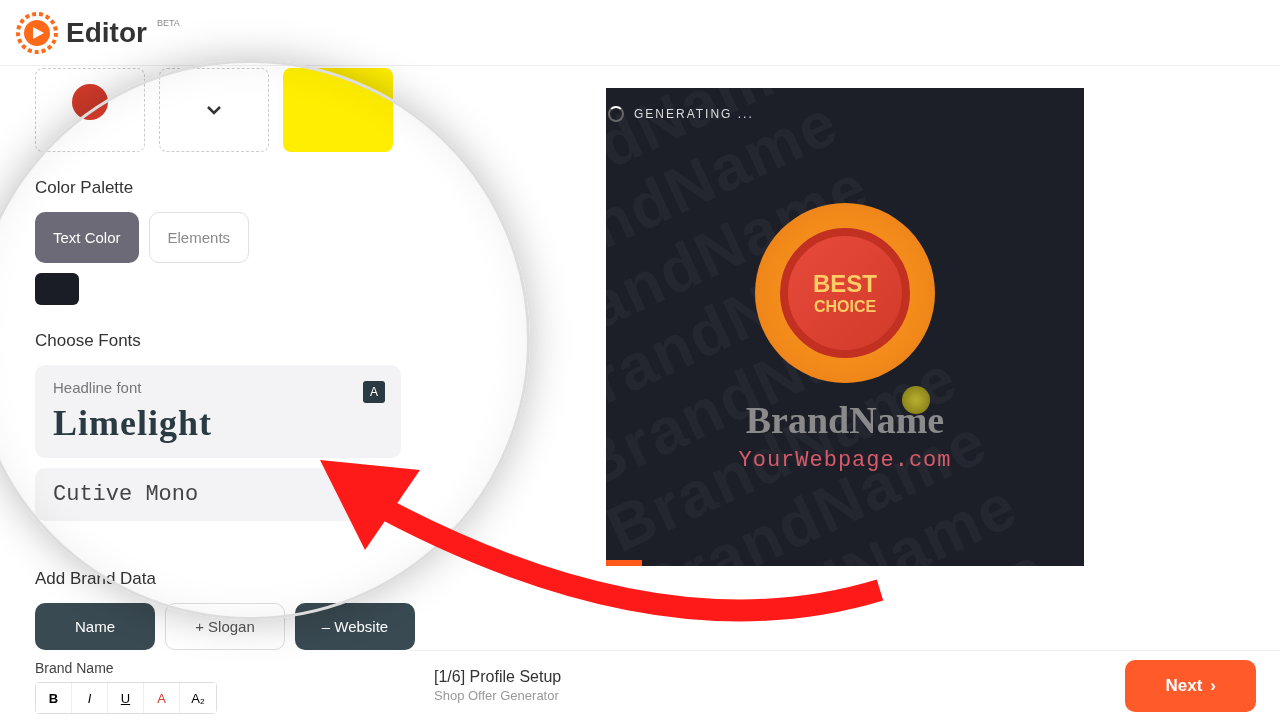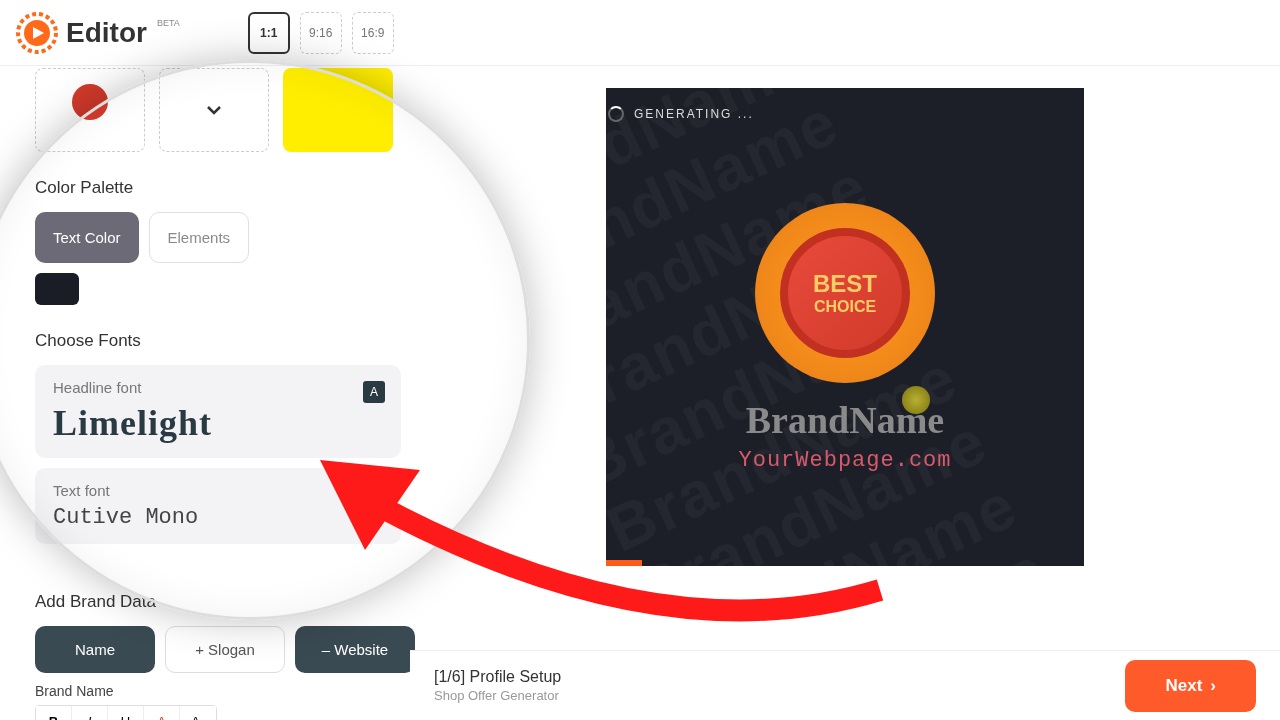--- a/index.html
+++ b/index.html
@@ -74,25 +74,20 @@
 <div class="topbar">
   <div class="logo">
     <svg class="logo-icon" viewBox="0 0 42 42">
       <circle cx="21" cy="21" r="19" fill="none" stroke="#ff6a1a" stroke-width="4" stroke-dasharray="4 3"></circle>
       <circle cx="21" cy="21" r="13" fill="#ff6a1a"></circle>
       <path d="M17 15 L28 21 L17 27 Z" fill="#fff"></path>
     </svg>
     <span class="logo-text">Editor</span>
     <span class="beta">BETA</span>
   </div>
-  <div class="aspect-group">
-    <button class="aspect-btn active">1:1</button>
-    <button class="aspect-btn">9:16</button>
-    <button class="aspect-btn">16:9</button>
-  </div>
 </div>
 
 <div class="sidebar">
   <div class="thumb-row">
     <div class="thumb">
       <svg width="56" height="56" viewBox="0 0 56 56">
           <circle cx="28" cy="20" r="18" fill="#d13a2a"></circle>
           <path d="M10 20 Q28 44 46 20" fill="#d13a2a"></path>
         </svg>
     </div>
@@ -113,21 +108,20 @@
     <div class="swatch"></div>
   </div>
 
   <div class="section-title">Choose Fonts</div>
   <div class="font-card">
     <div class="font-label">Headline font</div>
     <div class="font-headline">Limelight</div>
     <div class="font-badge">A</div>
   </div>
   <div class="font-card">
-    <div class="font-label">Text font</div>
     <div class="font-text">Cutive Mono</div>
   </div>
 
   <div class="brand-section">
     <div class="section-title">Add Brand Data</div>
     <div class="brand-pill-row">
       <button class="brand-pill on">Name</button>
       <button class="brand-pill off">+ Slogan</button>
       <button class="brand-pill on">– Website</button>
     </div>

